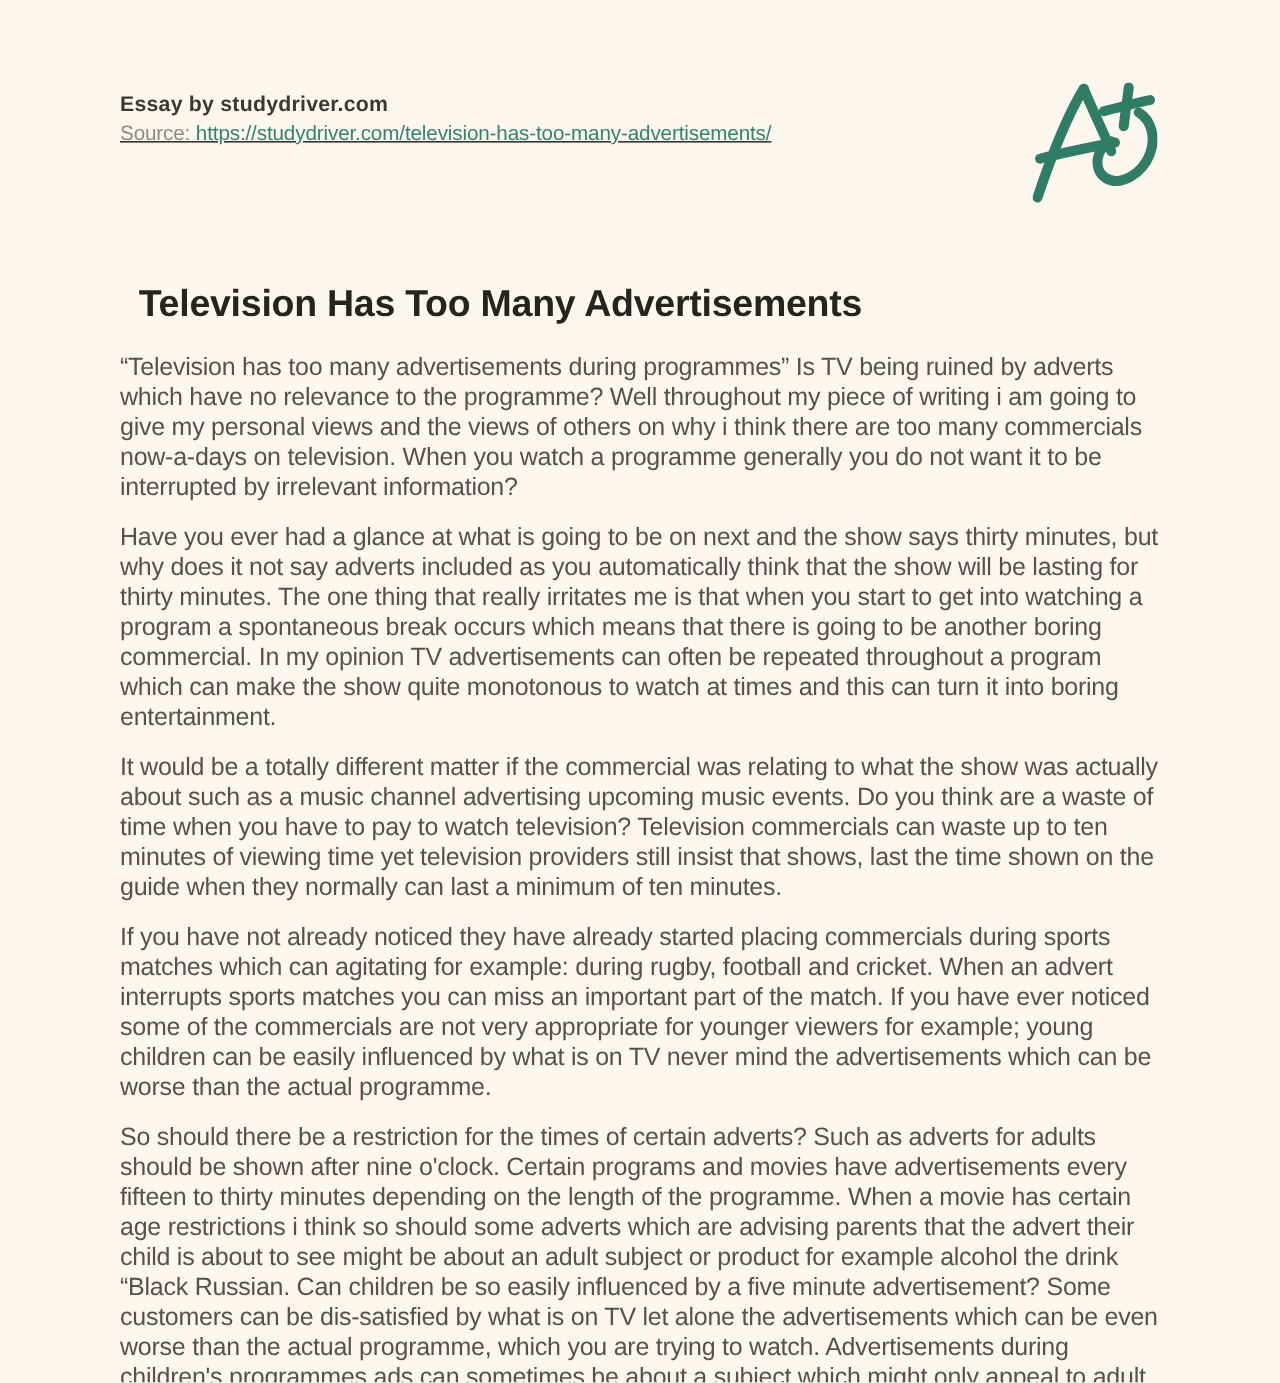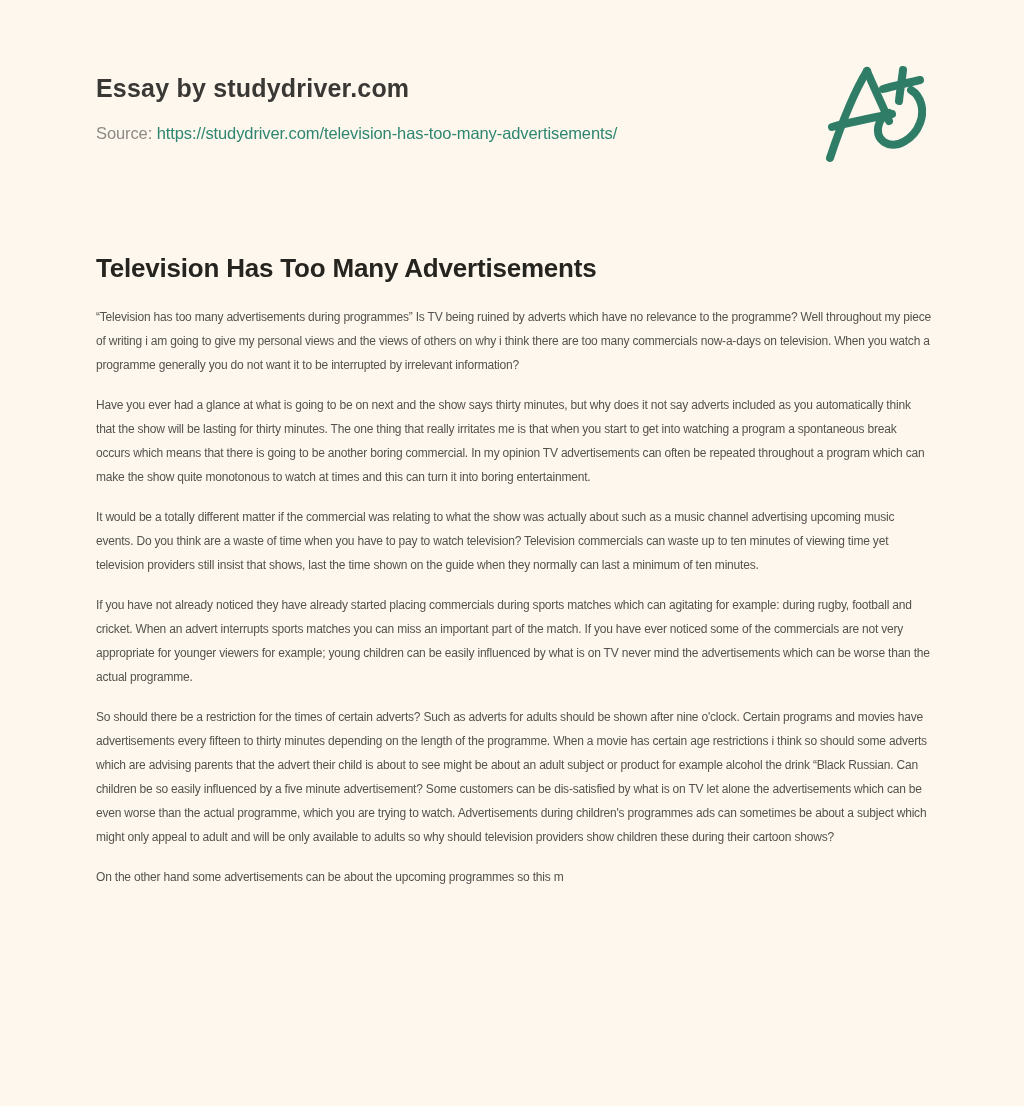--- a/index.html
+++ b/index.html
@@ -16,54 +16,55 @@
     font-family: "Liberation Sans", sans-serif;
   }
   .content {
     position: absolute;
     left: 96px;
     top: 74px;
     width: 836px;
   }
   .site-heading {
     margin: 0;
-    font-size: 25px;
+    font-size: 17px;
     font-weight: 700;
     color: #3A3835;
     letter-spacing: 0.2px;
   }
   .source-row {
-    margin-top: 21px;
+    margin-top: 4px;
     font-size: 16.5px;
     letter-spacing: -0.1px;
+    text-decoration: underline;
   }
   .source-label {
     color: #8D8A85;
   }
   .source-link {
     color: #2E8670;
     text-decoration: none;
   }
   .logo {
     position: absolute;
     left: 826px;
     top: 66px;
     width: 100px;
     height: 97px;
   }
   .article-title {
-    margin: 110px 0 21px 0;
-    font-size: 26px;
+    margin: 110px 0 21px 15px;
+    font-size: 30px;
     font-weight: 700;
     color: #26241F;
     letter-spacing: -0.2px;
   }
   .essay p {
     margin: 0 0 16px 0;
-    font-size: 12px;
+    font-size: 20px;
     line-height: 24px;
     letter-spacing: -0.2px;
     color: #55524E;
   }
 </style>
 </head>
 <body>
 
 <div class="page">
 

